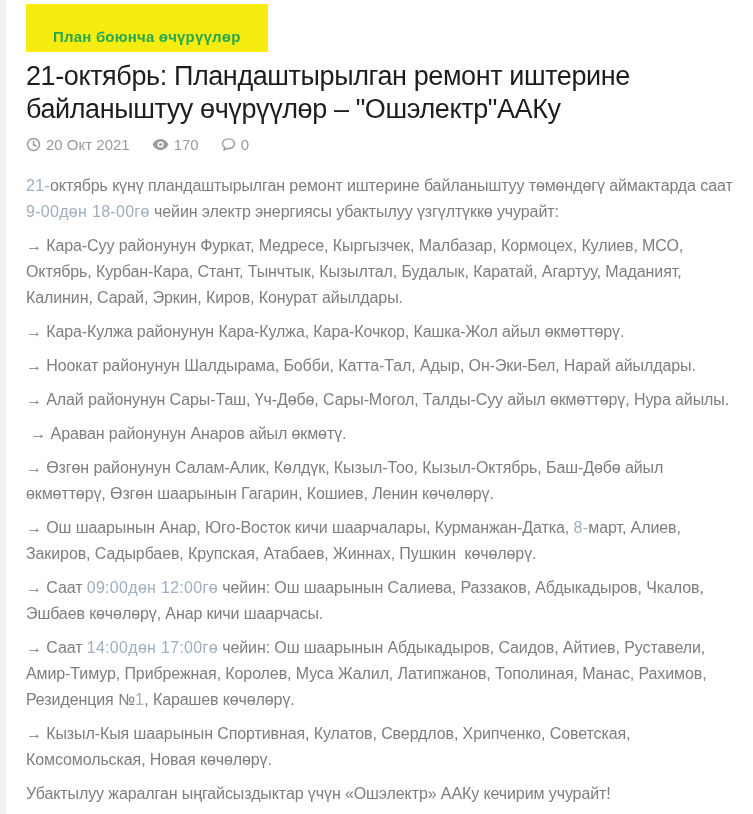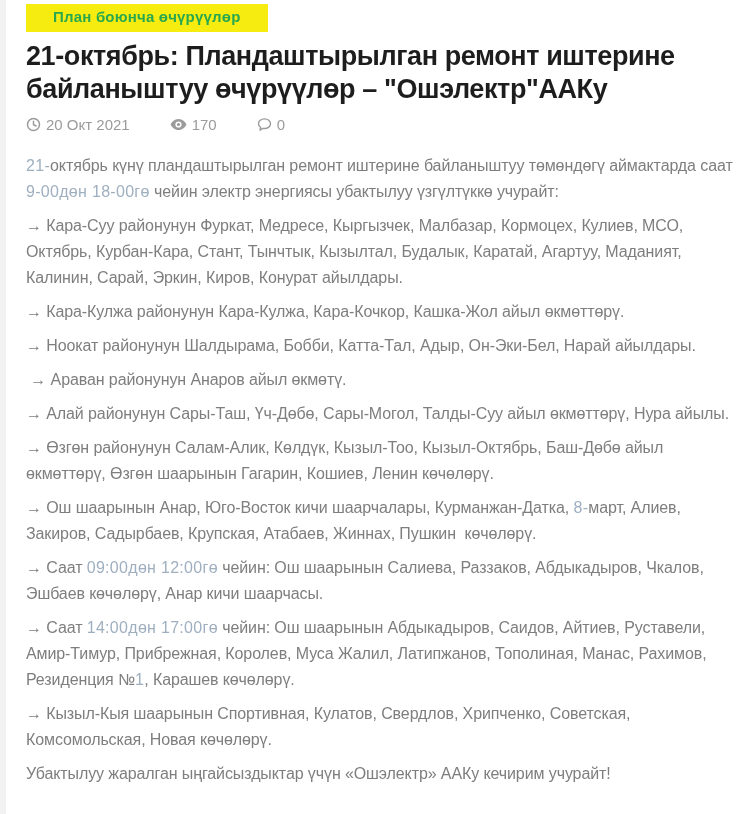--- a/index.html
+++ b/index.html
@@ -20,33 +20,33 @@
   }
   main.article{
     padding:4px 18px 0 26px;
   }
   .badge{
     display:inline-block;
     background:var(--badge-bg);
     color:var(--badge-text);
     font-size:15px; font-weight:bold;
     letter-spacing:.2px;
-    padding:4px 27px 7px;
+    padding:24px 27px 7px;
     cursor:pointer;
   }
   h1.title{
     margin:8px 0 10px;
     color:var(--title-text);
-    font-size:27px; font-weight:bold;
+    font-size:27px; font-weight:normal;
     line-height:1.22;
     letter-spacing:-0.4px;
     max-width:660px;
   }
   .meta{
-    display:flex; align-items:center; gap:40px;
+    display:flex; align-items:center; gap:22px;
     color:var(--meta-text);
     font-size:15px;
     margin-bottom:16px;
   }
   .meta-item{display:inline-flex; align-items:center; gap:5px;}
   .meta-item svg{display:block;}
   .article-body{margin-top:20px;}
   p.para{
     color:var(--body-text);
     font-size:16px;
@@ -101,22 +101,22 @@
       </span>
       <span>0</span>
     </span>
   </div>
 
   <div class="article-body">
       <p class="para"><span class="num">21-</span><span class="txt">октябрь күнү пландаштырылган ремонт иштерине байланыштуу төмөндөгү аймактарда саат </span><span class="num">9-00дөн 18-00гө</span><span class="txt"> чейин электр энергиясы убактылуу үзгүлтүккө учурайт:</span></p>
       <p class="para"><span class="txt">→ Кара-Суу районунун Фуркат, Медресе, Кыргызчек, Малбазар, Кормоцех, Кулиев, МСО, Октябрь, Курбан-Кара, Стант, Тынчтык, Кызылтал, Будалык, Каратай, Агартуу, Маданият, Калинин, Сарай, Эркин, Киров, Конурат айылдары.</span></p>
       <p class="para"><span class="txt">→ Кара-Кулжа районунун Кара-Кулжа, Кара-Кочкор, Кашка-Жол айыл өкмөттөрү.</span></p>
       <p class="para"><span class="txt">→ Ноокат районунун Шалдырама, Бобби, Катта-Тал, Адыр, Он-Эки-Бел, Нарай айылдары.</span></p>
+      <p class="para"><span class="txt">→ Алай районунун Сары-Таш, Үч-Дөбө, Сары-Могол, Талды-Суу айыл өкмөттөрү, Нура айылы.</span></p>
       <p class="para"><span class="txt">&nbsp;→ Араван районунун Анаров айыл өкмөтү.</span></p>
-      <p class="para"><span class="txt">→ Алай районунун Сары-Таш, Үч-Дөбө, Сары-Могол, Талды-Суу айыл өкмөттөрү, Нура айылы.</span></p>
       <p class="para"><span class="txt">→ Өзгөн районунун Салам-Алик, Көлдүк, Кызыл-Тоо, Кызыл-Октябрь, Баш-Дөбө айыл өкмөттөрү, Өзгөн шаарынын Гагарин, Кошиев, Ленин көчөлөрү.</span></p>
       <p class="para"><span class="txt">→ Ош шаарынын Анар, Юго-Восток кичи шаарчалары, Курманжан-Датка, </span><span class="num">8-</span><span class="txt">март, Алиев, Закиров, Садырбаев, Крупская, Атабаев, Жиннах, Пушкин&nbsp; көчөлөрү.</span></p>
       <p class="para"><span class="txt">→ Саат </span><span class="num">09:00дөн 12:00гө</span><span class="txt"> чейин: Ош шаарынын Салиева, Раззаков, Абдыкадыров, Чкалов, Эшбаев көчөлөрү, Анар кичи шаарчасы.</span></p>
       <p class="para"><span class="txt">→ Саат </span><span class="num">14:00дөн 17:00гө</span><span class="txt"> чейин: Ош шаарынын Абдыкадыров, Саидов, Айтиев, Руставели, Амир-Тимур, Прибрежная, Королев, Муса Жалил, Латипжанов, Тополиная, Манас, Рахимов, Резиденция №</span><span class="num">1</span><span class="txt">, Карашев көчөлөрү.</span></p>
       <p class="para"><span class="txt">→ Кызыл-Кыя шаарынын Спортивная, Кулатов, Свердлов, Хрипченко, Советская, Комсомольская, Новая көчөлөрү.</span></p>
       <p class="para"><span class="txt">Убактылуу жаралган ыңгайсыздыктар үчүн «Ошэлектр» ААКу кечирим учурайт!</span></p>
     </div>
 
 </main>
 

